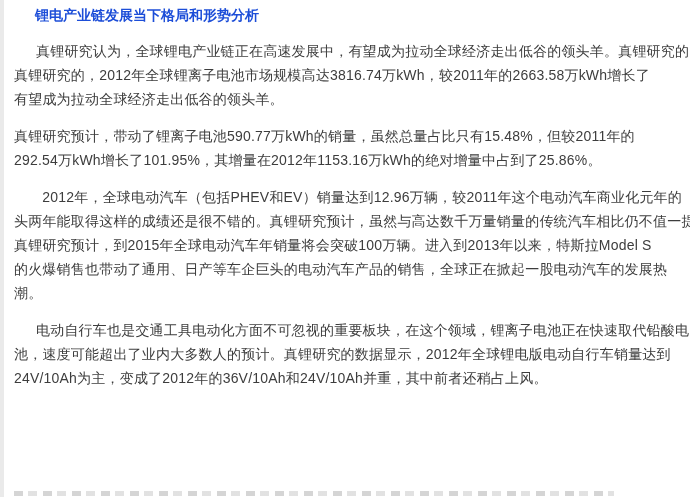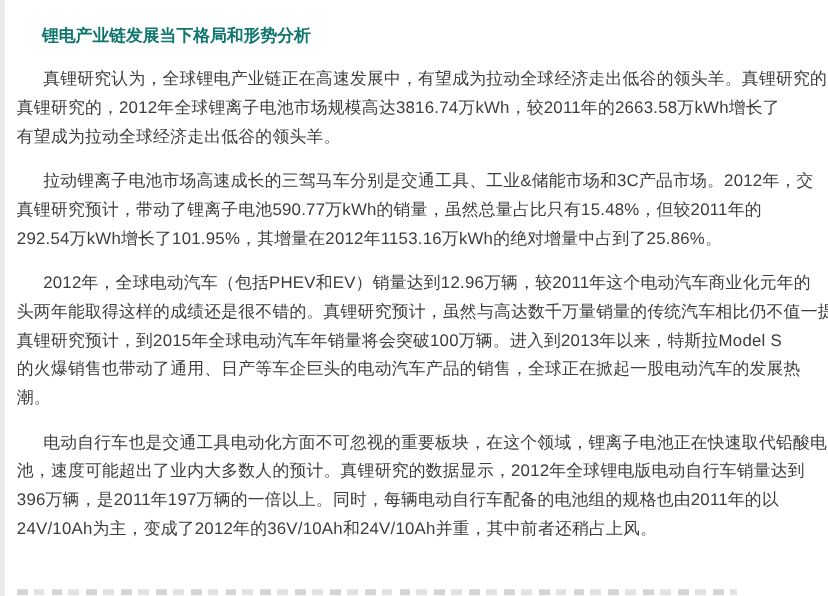--- a/index.html
+++ b/index.html
@@ -19,40 +19,41 @@
   }
   .page {
     position: absolute;
     left: 14px;
     top: 0;
     width: 668px;
   }
   .title {
     font-size: 14px;
     font-weight: bold;
-    color: #0f766e;
+    color: #1d4ed8;
     line-height: 18px;
-    margin: 20px 0 0 21px;
+    margin: 6px 0 0 21px;
     white-space: nowrap;
   }
   .body {
     margin-top: 15px;
   }
   .para {
     margin-bottom: 13px;
   }
   .line {
     font-size: 14px;
     color: #3d3d3d;
     line-height: 24px;
     white-space: nowrap;
     letter-spacing: 0.2px;
   }
   .line.first {
     text-indent: 22px;
+    text-align: right;
   }
   
   .clipped-line {
     position: absolute;
     left: 14px;
     top: 491px;
     width: 600px;
     height: 5px;
     background: repeating-linear-gradient(
       90deg,
@@ -70,33 +71,31 @@
 
 <div class="page">
   <h1 class="title">锂电产业链发展当下格局和形势分析</h1>
   <div class="body" id="article-body">
       <div class="para">
         <div class="line first">真锂研究认为，全球锂电产业链正在高速发展中，有望成为拉动全球经济走出低谷的领头羊。真锂研究的</div>
         <div class="line">真锂研究的，2012年全球锂离子电池市场规模高达3816.74万kWh，较2011年的2663.58万kWh增长了</div>
         <div class="line">有望成为拉动全球经济走出低谷的领头羊。</div>
       </div>
       <div class="para">
-        <div class="line first">拉动锂离子电池市场高速成长的三驾马车分别是交通工具、工业&amp;储能市场和3C产品市场。2012年，交</div>
         <div class="line">真锂研究预计，带动了锂离子电池590.77万kWh的销量，虽然总量占比只有15.48%，但较2011年的</div>
         <div class="line">292.54万kWh增长了101.95%，其增量在2012年1153.16万kWh的绝对增量中占到了25.86%。</div>
       </div>
       <div class="para">
         <div class="line first">2012年，全球电动汽车（包括PHEV和EV）销量达到12.96万辆，较2011年这个电动汽车商业化元年的</div>
         <div class="line">头两年能取得这样的成绩还是很不错的。真锂研究预计，虽然与高达数千万量销量的传统汽车相比仍不值一提</div>
         <div class="line">真锂研究预计，到2015年全球电动汽车年销量将会突破100万辆。进入到2013年以来，特斯拉Model S</div>
         <div class="line">的火爆销售也带动了通用、日产等车企巨头的电动汽车产品的销售，全球正在掀起一股电动汽车的发展热</div>
         <div class="line">潮。</div>
       </div>
       <div class="para">
         <div class="line first">电动自行车也是交通工具电动化方面不可忽视的重要板块，在这个领域，锂离子电池正在快速取代铅酸电</div>
         <div class="line">池，速度可能超出了业内大多数人的预计。真锂研究的数据显示，2012年全球锂电版电动自行车销量达到</div>
-        <div class="line">396万辆，是2011年197万辆的一倍以上。同时，每辆电动自行车配备的电池组的规格也由2011年的以</div>
         <div class="line">24V/10Ah为主，变成了2012年的36V/10Ah和24V/10Ah并重，其中前者还稍占上风。</div>
       </div>
     </div>
 </div>
 
 <div class="clipped-line"></div>
 
 </body></html>

